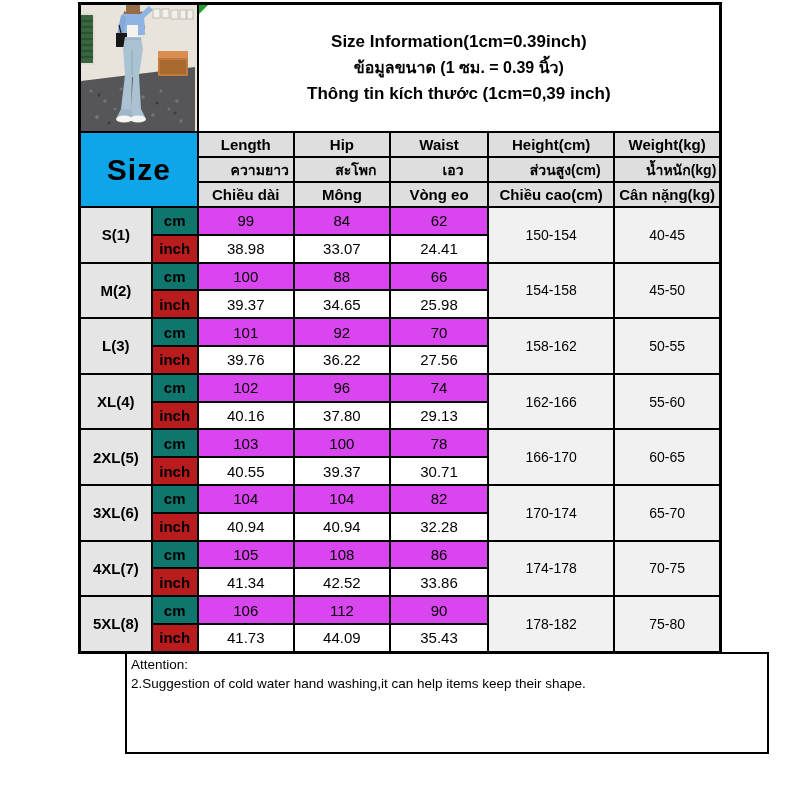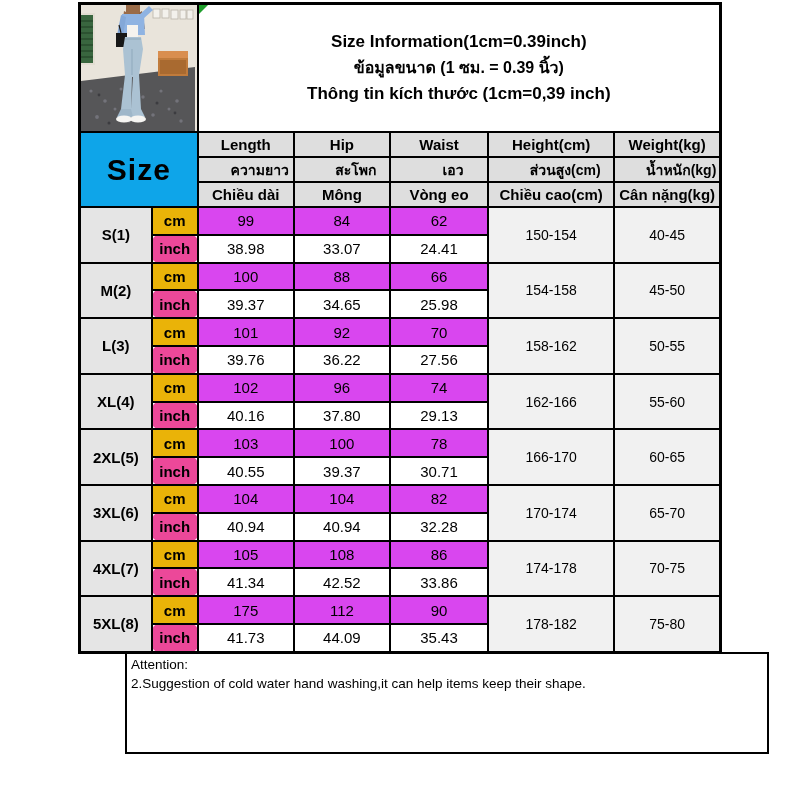--- a/index.html
+++ b/index.html
@@ -30,22 +30,22 @@
   .title-line.th{font-size:16px;}
   .corner-flag{
     position:absolute;left:0;top:0;width:0;height:0;
     border-top:9px solid #1f9e2c;border-right:9px solid transparent;
   }
   .c-sizehead{background:#0ea5e9;font-weight:bold;font-size:30px;letter-spacing:1px;}
   .c-colhead{background:#dedede;font-weight:bold;font-size:15px;margin-top:42px;}
   .c-colhead.th{font-size:14px;padding-left:28px;}
   .c-size{background:#e5e5e5;font-weight:bold;font-size:15px;}
   .c-unit{font-weight:bold;font-size:15px;}
-  .c-unit.cm{background:#eab308;}
-  .c-unit.inch{background:#ec4899;border-radius:7px;}
+  .c-unit.cm{background:#0f766e;}
+  .c-unit.inch{background:#b91c1c;}
   .c-val{font-size:15px;}
   .c-val.cm{background:#d946ef;}
   .c-val.inch{background:#ffffff;}
   .c-range{background:#f1f1f1;font-size:14px;}
 
   .attention{
     width:632px;border:2px solid #000;margin-top:-2px;background:#ffffff;
     padding:1px 4px 0 4px;min-height:97px;
     font-size:13.5px;line-height:19px;text-align:left;margin-left:47px;
   }
@@ -276,21 +276,21 @@
         </tr>
         <tr class="data-row">
           <td class="c-unit inch">inch</td>
           <td class="c-val inch">41.34</td>
           <td class="c-val inch">42.52</td>
           <td class="c-val inch">33.86</td>
         </tr>
         <tr class="data-row">
           <td class="c-size" rowspan="2">5XL(8)</td>
           <td class="c-unit cm">cm</td>
-          <td class="c-val cm">175</td>
+          <td class="c-val cm">106</td>
           <td class="c-val cm">112</td>
           <td class="c-val cm">90</td>
           <td class="c-range" rowspan="2">178-182</td>
           <td class="c-range" rowspan="2">75-80</td>
         </tr>
         <tr class="data-row">
           <td class="c-unit inch">inch</td>
           <td class="c-val inch">41.73</td>
           <td class="c-val inch">44.09</td>
           <td class="c-val inch">35.43</td>

